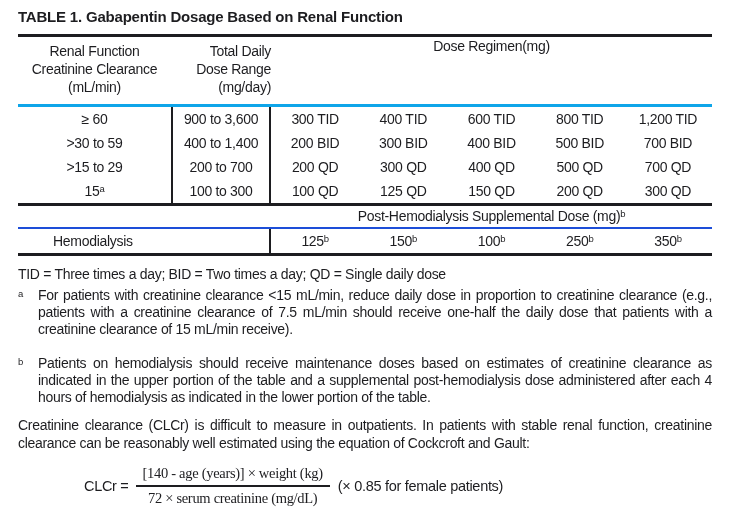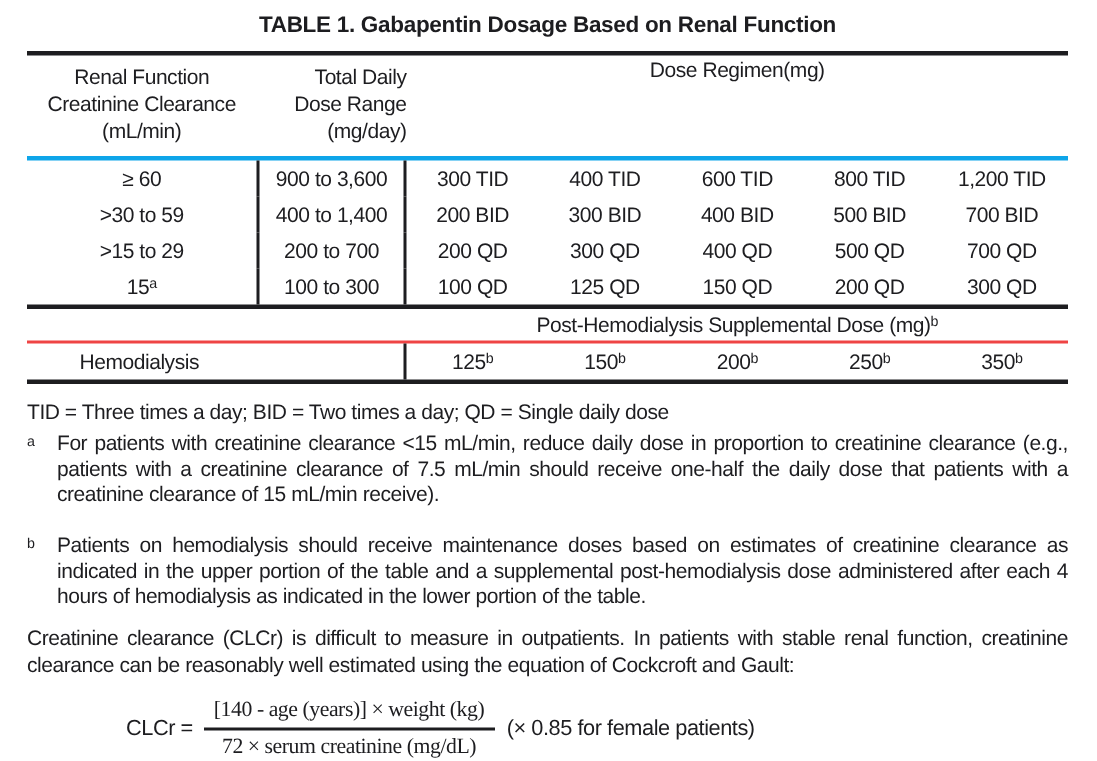--- a/index.html
+++ b/index.html
@@ -7,21 +7,21 @@
     width: 731px; height: 507px;
     background: #ffffff;
     color: #1d1d20;
     font-family: "Liberation Sans", sans-serif;
     overflow: hidden;
     -webkit-font-smoothing: antialiased;
   }
   .page { padding: 8px 19px 0 18px; letter-spacing: -0.3px; }
 
   .title {
-    text-align: center;
+    text-align: left;
     font-weight: bold;
     font-size: 15px;
     letter-spacing: -0.2px;
     margin-bottom: 9px;
   }
 
   
   .tbl {
     border-top: 3px solid #1d1d20;
     border-bottom: 3px solid #1d1d20;
@@ -37,21 +37,21 @@
   .dsec { border-bottom: 3px solid #1d1d20; }
   .drow { display: flex; height: 24px; line-height: 24px; }
   .c1 { width: 153px; text-align: center; }
   .c2 {
     width: 100px; text-align: center; box-sizing: border-box;
     border-left: 2px solid #1d1d20; border-right: 2px solid #1d1d20;
   }
   .dose { flex: 1; text-align: center; }
   .subhdr {
     display: flex; height: 21px; line-height: 21px;
-    border-bottom: 2px solid #ef4444;
+    border-bottom: 2px solid #1d4ed8;
   }
   .subhdr .spacer { width: 253px; }
   .subhdr .stext { flex: 1; text-align: center; }
   .hrow { display: flex; height: 24px; line-height: 24px; }
   .hlabel {
     width: 253px; box-sizing: border-box; padding-left: 35px;
     border-right: 2px solid #1d1d20;
   }
   sup, .supmark {
     font-size: 9.5px; line-height: 0;
@@ -157,21 +157,21 @@
 
     <div class="subhdr">
       <div class="spacer"></div>
       <div class="stext"><span>Post-Hemodialysis Supplemental Dose (mg)</span><span class="supmark">b</span></div>
     </div>
 
     <div class="hrow">
       <div class="hlabel">Hemodialysis</div>
       <div class="dose"><span>125</span><span class="supmark">b</span></div>
       <div class="dose"><span>150</span><span class="supmark">b</span></div>
-      <div class="dose"><span>200</span><span class="supmark">b</span></div>
+      <div class="dose"><span>100</span><span class="supmark">b</span></div>
       <div class="dose"><span>250</span><span class="supmark">b</span></div>
       <div class="dose"><span>350</span><span class="supmark">b</span></div>
     </div>
 
   </div>
 
   <div class="abbr">TID = Three times a day; BID = Two times a day; QD = Single daily dose</div>
 
   <div class="fnote">
     <div class="marker"><span class="supmark">a</span></div>

